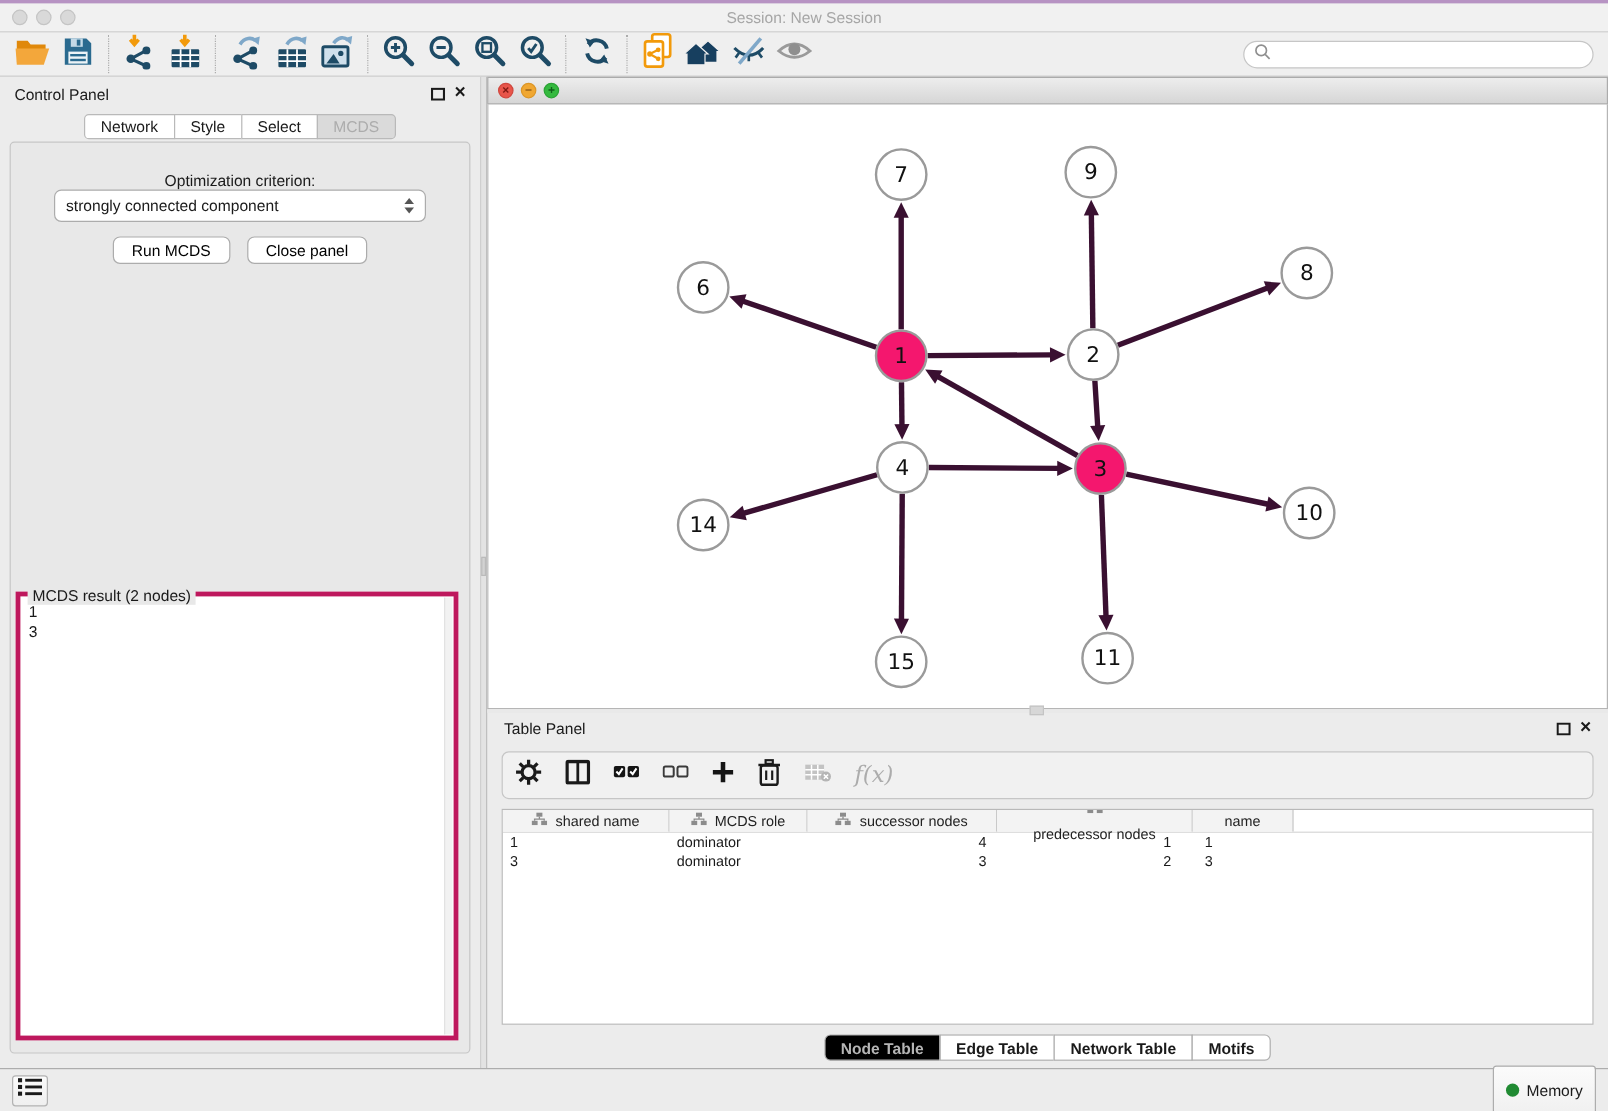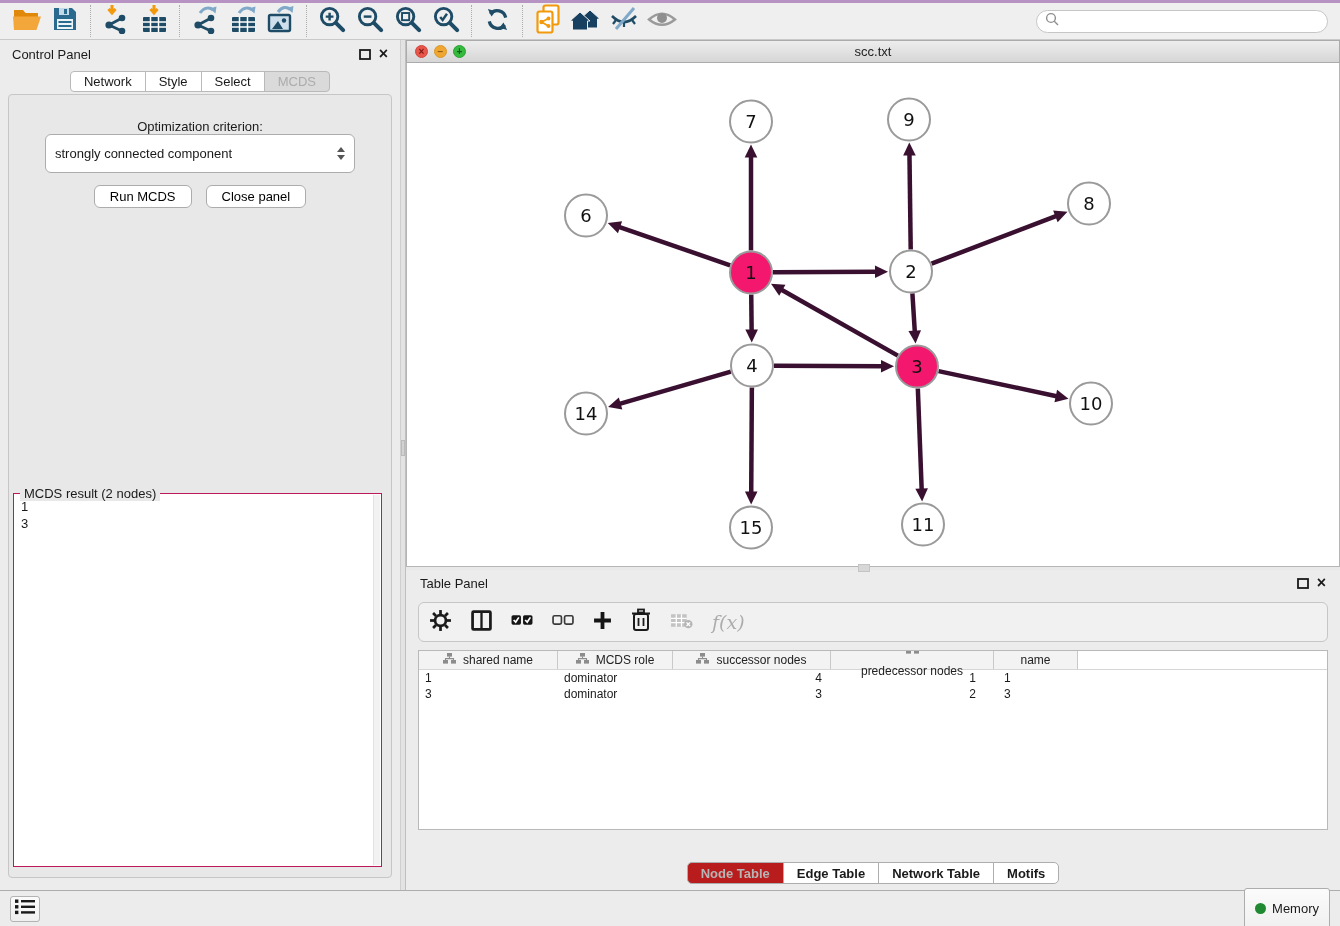--- a/index.html
+++ b/index.html
@@ -29,28 +29,28 @@
   .panel-btns { margin-left:auto; display:flex; align-items:center; gap:8px; }
   .float-btn { display:flex; }
   .x-btn { font-size:16px; font-weight:700; line-height:12px; }
   .seg-tabs { display:flex; justify-content:center; margin-top:3px; }
   .seg-tab { height:21px; padding:0 13px; background:#FFF; border:1px solid #B9B9B9; margin-left:-1px; font-size:13px; display:flex; align-items:center; }
   .seg-tab:first-child { border-radius:4px 0 0 4px; margin-left:0; }
   .seg-tab:last-child { border-radius:0 4px 4px 0; }
   .seg-tab.active { background:#DADADA; color:#ACACAC; }
   .cp-box { flex:1; margin:2px 8px 12px; background:#E8E8E8; border:1px solid #C6C6C6; border-radius:4px; display:flex; flex-direction:column; padding-top:24px; min-height:0; }
   .opt-label { text-align:center; font-size:13px; margin-bottom:0; }
-  .select { height:39px; margin:0 36px; background:#FFF; border:1px solid #ACACAC; border-radius:6px; display:flex; align-items:center; padding:0 9px; font-size:13px; }
+  .select { height:27px; margin:0 36px; background:#FFF; border:1px solid #ACACAC; border-radius:6px; display:flex; align-items:center; padding:0 9px; font-size:13px; }
   .chev { margin-left:auto; display:flex; flex-direction:column; gap:3px; }
   .chev i { display:block; width:0; height:0; border-left:4px solid transparent; border-right:4px solid transparent; }
   .chev .up { border-bottom:5px solid #555; }
   .chev .dn { border-top:5px solid #555; }
   .btn-row { display:flex; justify-content:center; gap:14px; margin-top:12px; }
   .btn { height:23px; padding:0 15px; background:#FFF; border:1px solid #ACACAC; border-radius:6px; font-size:13px; display:flex; align-items:center; font-family:"Liberation Sans", sans-serif; }
-  .result { margin:auto 9px 10px 4px; height:374px; background:#FFF; border:1px solid #be185d; position:relative; }
+  .result { margin:auto 9px 10px 4px; height:374px; background:#FFF; border:4px solid #be185d; position:relative; }
   .result-legend { position:absolute; top:-8px; left:6px; background:#E8E8E8; padding:0 4px; font-size:13px; }
   .result-text { padding:4px 7px; font-size:13px; line-height:17px; white-space:pre-line; }
   .result-scroll { position:absolute; right:1px; top:1px; bottom:1px; width:7px; background:#F2F2F2; border-left:1px solid #E2E2E2; }
 
   
   .vsplit { width:6px; background:#E3E3E3; border-left:1px solid #CFCFCF; border-right:1px solid #BFBFBF; position:relative; }
   .vsplit .grip { position:absolute; top:400px; left:0; width:4px; height:16px; background:#D2D2D2; border:1px solid #BBB; }
   .hsplit { height:3px; background:#E9E9E9; position:relative; }
   .hsplit .grip { position:absolute; left:452px; top:-3px; width:12px; height:8px; background:#D7D7D7; border:1px solid #C4C4C4; }
 
@@ -77,34 +77,40 @@
   .th { background:#F3F3F3; border-right:1px solid #C9C9C9; display:flex; align-items:center; justify-content:center; gap:7px; color:#222; font-size:12px; flex:0 0 auto; }
   .tr { display:flex; height:16px; align-items:center; }
   .td { flex:0 0 auto; padding:0 6px; }
   .td.td2 { padding-right:9px; }
   .td.td3 { padding-right:18px; }
   .td.td4 { padding-left:10px; }
   .bt-tabs { margin:auto auto 6px; display:flex; }
   .bt-tab { height:22px; padding:0 13px; background:#FFF; border:1px solid #ADADAD; margin-left:-1px; font-size:13px; font-weight:700; display:flex; align-items:center; }
   .bt-tab:first-child { border-radius:5px 0 0 5px; margin-left:0; }
   .bt-tab:last-child { border-radius:0 5px 5px 0; }
-  .bt-tab.active { background:#b91c1c; color:#B5B5B5; }
+  .bt-tab.active { background:#000000; color:#B5B5B5; }
 
   
   .statusbar { height:36px; background:#ECECEC; border-top:1px solid #ADADAD; display:flex; align-items:center; padding:0 10px; }
   .sb-btn { width:30px; height:26px; border:1px solid #B3B3B3; border-radius:3px; background:linear-gradient(#FBFBFB,#EFEFEF); display:flex; align-items:center; justify-content:center; }
   .mem-btn { margin-left:auto; height:41px; border:1px solid #ADADAD; border-radius:3px; background:linear-gradient(#FBFBFB,#F0F0F0); display:flex; align-items:center; gap:6px; padding:0 10px; font-size:13px; }
   .mem-dot { width:11px; height:11px; border-radius:50%; background:#208A32; }
 </style>
 </head>
 <body>
 
 <div class="app">
 
   <div class="purple-strip"></div>
+  <div class="titlebar">
+    <span class="tl"></span>
+    <span class="tl"></span>
+    <span class="tl"></span>
+    <div class="win-title">Session: New Session</div>
+  </div>
 
   <div class="toolbar">
     <span class="tb-btn">
         <span><svg width="30" height="26" viewBox="0 0 30 26">
             <path d="M2 4h9l2.5 3H26v4H2z" fill="#E0880A"></path>
             <path d="M1 10.5h28L24.5 24H2z" fill="#F3A73B"></path>
           </svg></span>
       </span>
     <span class="tb-btn">
         <span><svg width="26" height="26" viewBox="0 0 26 26">
@@ -284,21 +290,20 @@
         <div class="grip"></div>
       </div>
 
     <div class="right-col">
 
       <div class="netwin">
         <div class="netwin-titlebar">
           <span class="light red">×</span>
           <span class="light yellow">−</span>
           <span class="light green">+</span>
-          <span class="net-title">scc.txt</span>
         </div>
         <div class="netwin-body">
           <svg viewBox="0 0 932 502" preserveAspectRatio="xMidYMid meet">
               <line x1="344" y1="187" x2="344" y2="92" stroke="#3A1031" stroke-width="4.5"></line>
               <polygon points="344,81 350.3,94 337.7,94" fill="#3A1031"></polygon>
               <line x1="323.2058154797033" y1="201.81655443844295" x2="211.13646698591305" y2="163.10168859513362" stroke="#3A1031" stroke-width="4.5"></line>
               <polygon points="200.73937472576472,159.5099658143551 215.08392498947683,157.80003080628111 210.96976980422141,169.70942739517832" fill="#3A1031"></polygon>
               <line x1="365.9995703250881" y1="208.8625026854682" x2="470.00066404304573" y2="208.21249584973097" stroke="#3A1031" stroke-width="4.5"></line>
               <polygon points="481.00044920558975,208.14374719246507 468.0400773353809,214.52487256232726 467.9613288734218,201.9251186488677" fill="#3A1031"></polygon>
               <line x1="344.236545465451" y1="230.99872828694365" x2="344.6344297352121" y2="268.00196537472345" stroke="#3A1031" stroke-width="4.5"></line>

